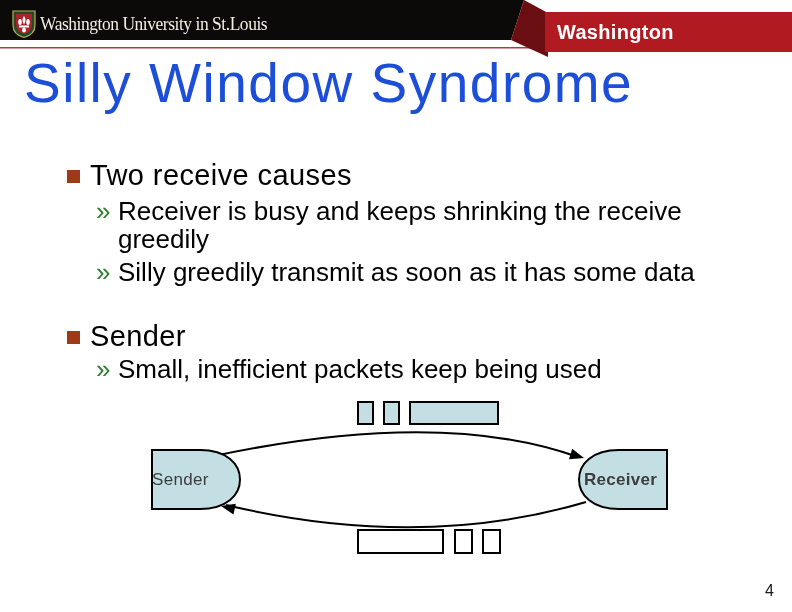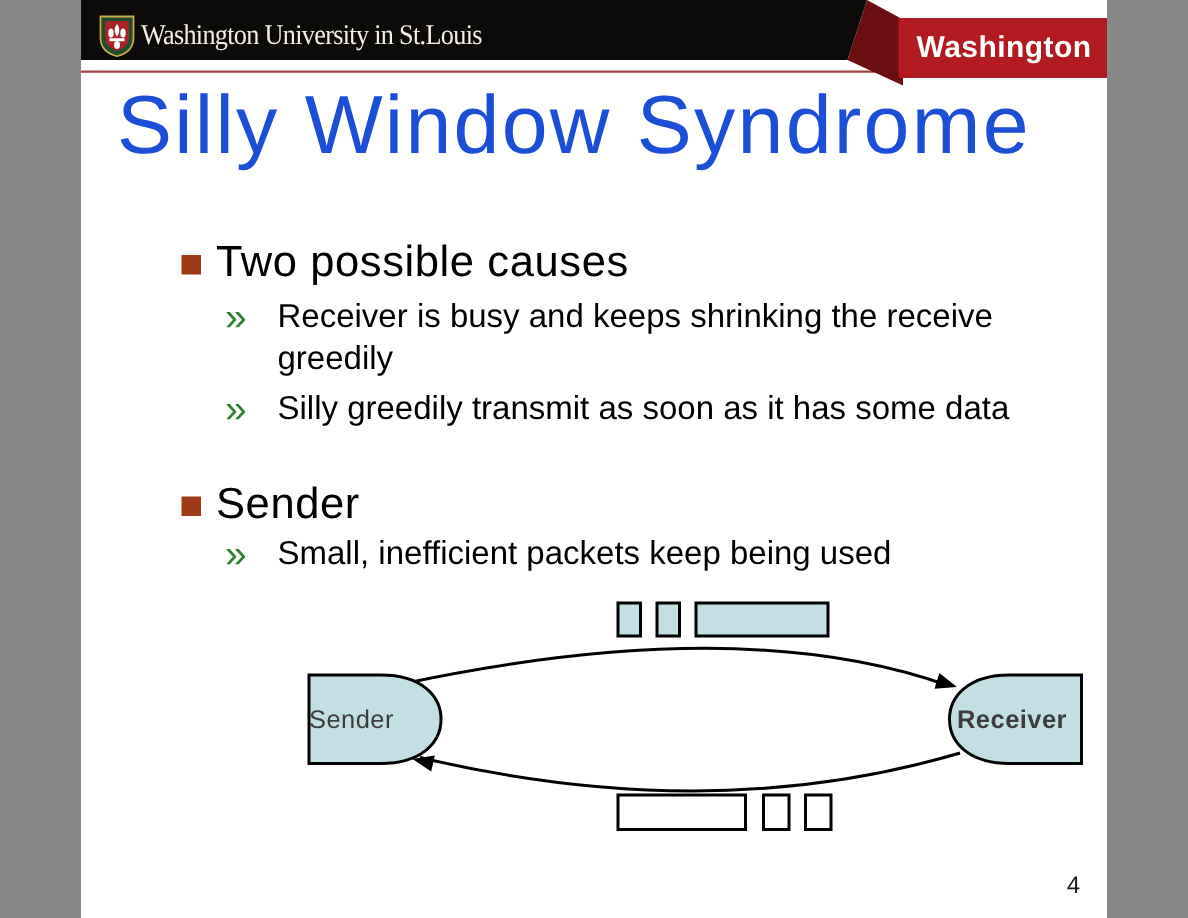--- a/index.html
+++ b/index.html
@@ -1,17 +1,17 @@
 <!DOCTYPE html>
 <html><head>
 <meta charset="utf-8">
 <style>
   html,body{margin:0;padding:0;background:#888;}
   .slide{
-    position:relative;width:684px;height:612px;background:#ffffff;
+    position:relative;width:792px;height:612px;background:#ffffff;
     font-family:"Liberation Sans","DejaVu Sans",sans-serif;overflow:hidden;
     margin:0 auto;
   }
   .slide *{box-sizing:border-box;}
 
   
   .banner-svg{position:absolute;left:0;top:0;}
   .wordmark{
     position:absolute;left:40px;top:13px;color:#f3efe6;
     font-family:"Liberation Serif","DejaVu Serif",serif;
@@ -36,21 +36,21 @@
   .bullet-label{
     position:absolute;left:90px;color:#000;font-size:29px;letter-spacing:.4px;
     line-height:1.2;white-space:nowrap;
   }
   .subs{position:absolute;left:96px;width:660px;}
   .sub-item{display:flex;margin-top:5px;}
   .sub-item:first-child{margin-top:0;}
   .sub-marker{
     flex:none;width:22px;color:#2e8030;font-size:26px;line-height:28px;
   }
-  .sub-text{flex:1;color:#000;font-size:22px;margin-left:13px;}
+  .sub-text{flex:1;color:#000;font-size:26px;}
   .sub-text div{line-height:28px;white-space:nowrap;}
 
   
   .diagram-svg{position:absolute;left:0;top:395px;}
   .node-label{
     position:absolute;color:#3d3d3d;font-size:17px;
     letter-spacing:.3px;
   }
   .sender-label{left:152px;top:470px;width:80px;}
   .receiver-label{left:584px;top:470px;width:84px;font-weight:bold;}
@@ -80,21 +80,21 @@
       <rect x="19" y="25.5" width="10" height="2" fill="#ffffff"></rect>
       <ellipse cx="24" cy="30" rx="2" ry="2.6" fill="#ffffff"></ellipse>
     </g>
   </svg>
   <div class="wordmark">Washington University in St.Louis</div>
   <div class="engineering">Washington</div>
 
   <div class="title">Silly Window Syndrome</div>
 
   <span class="sq" style="left:67px;top:170px;"></span>
-  <div class="bullet-label" style="top:158px;">Two possible causes</div>
+  <div class="bullet-label" style="top:158px;">Two receive causes</div>
 
   <div class="subs" style="top:197px;">
     <div class="sub-item">
       <span class="sub-marker">»</span>
       <div class="sub-text">
         <div>Receiver is busy and keeps shrinking the receive</div>
         <div>greedily</div>
       </div>
     </div>
     <div class="sub-item">

